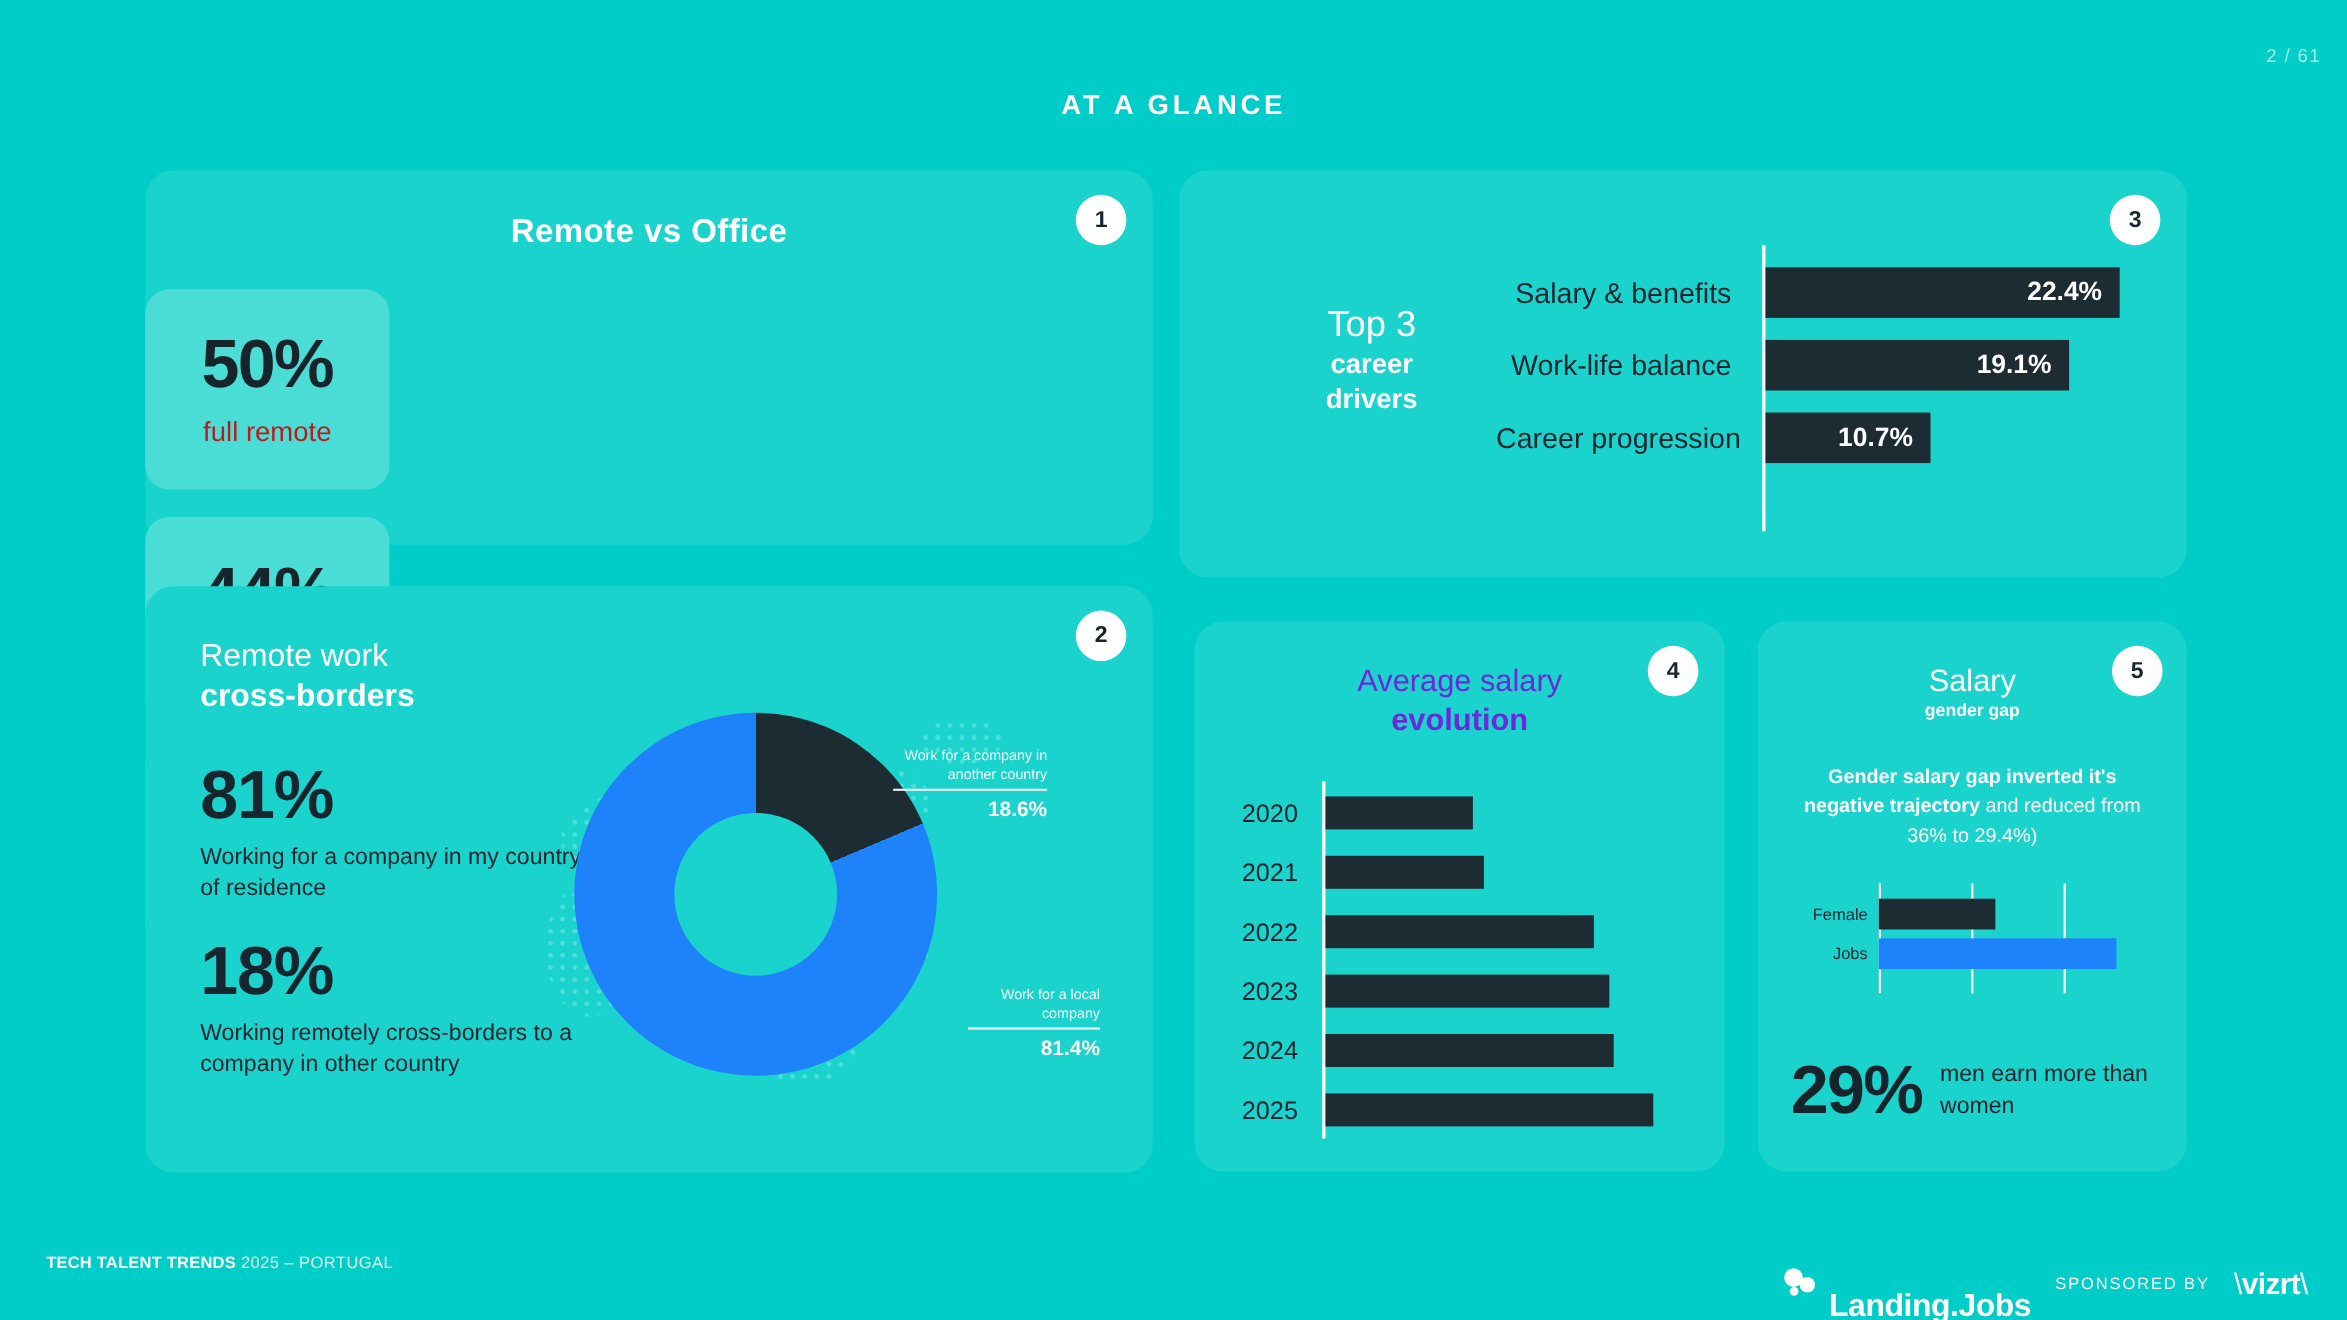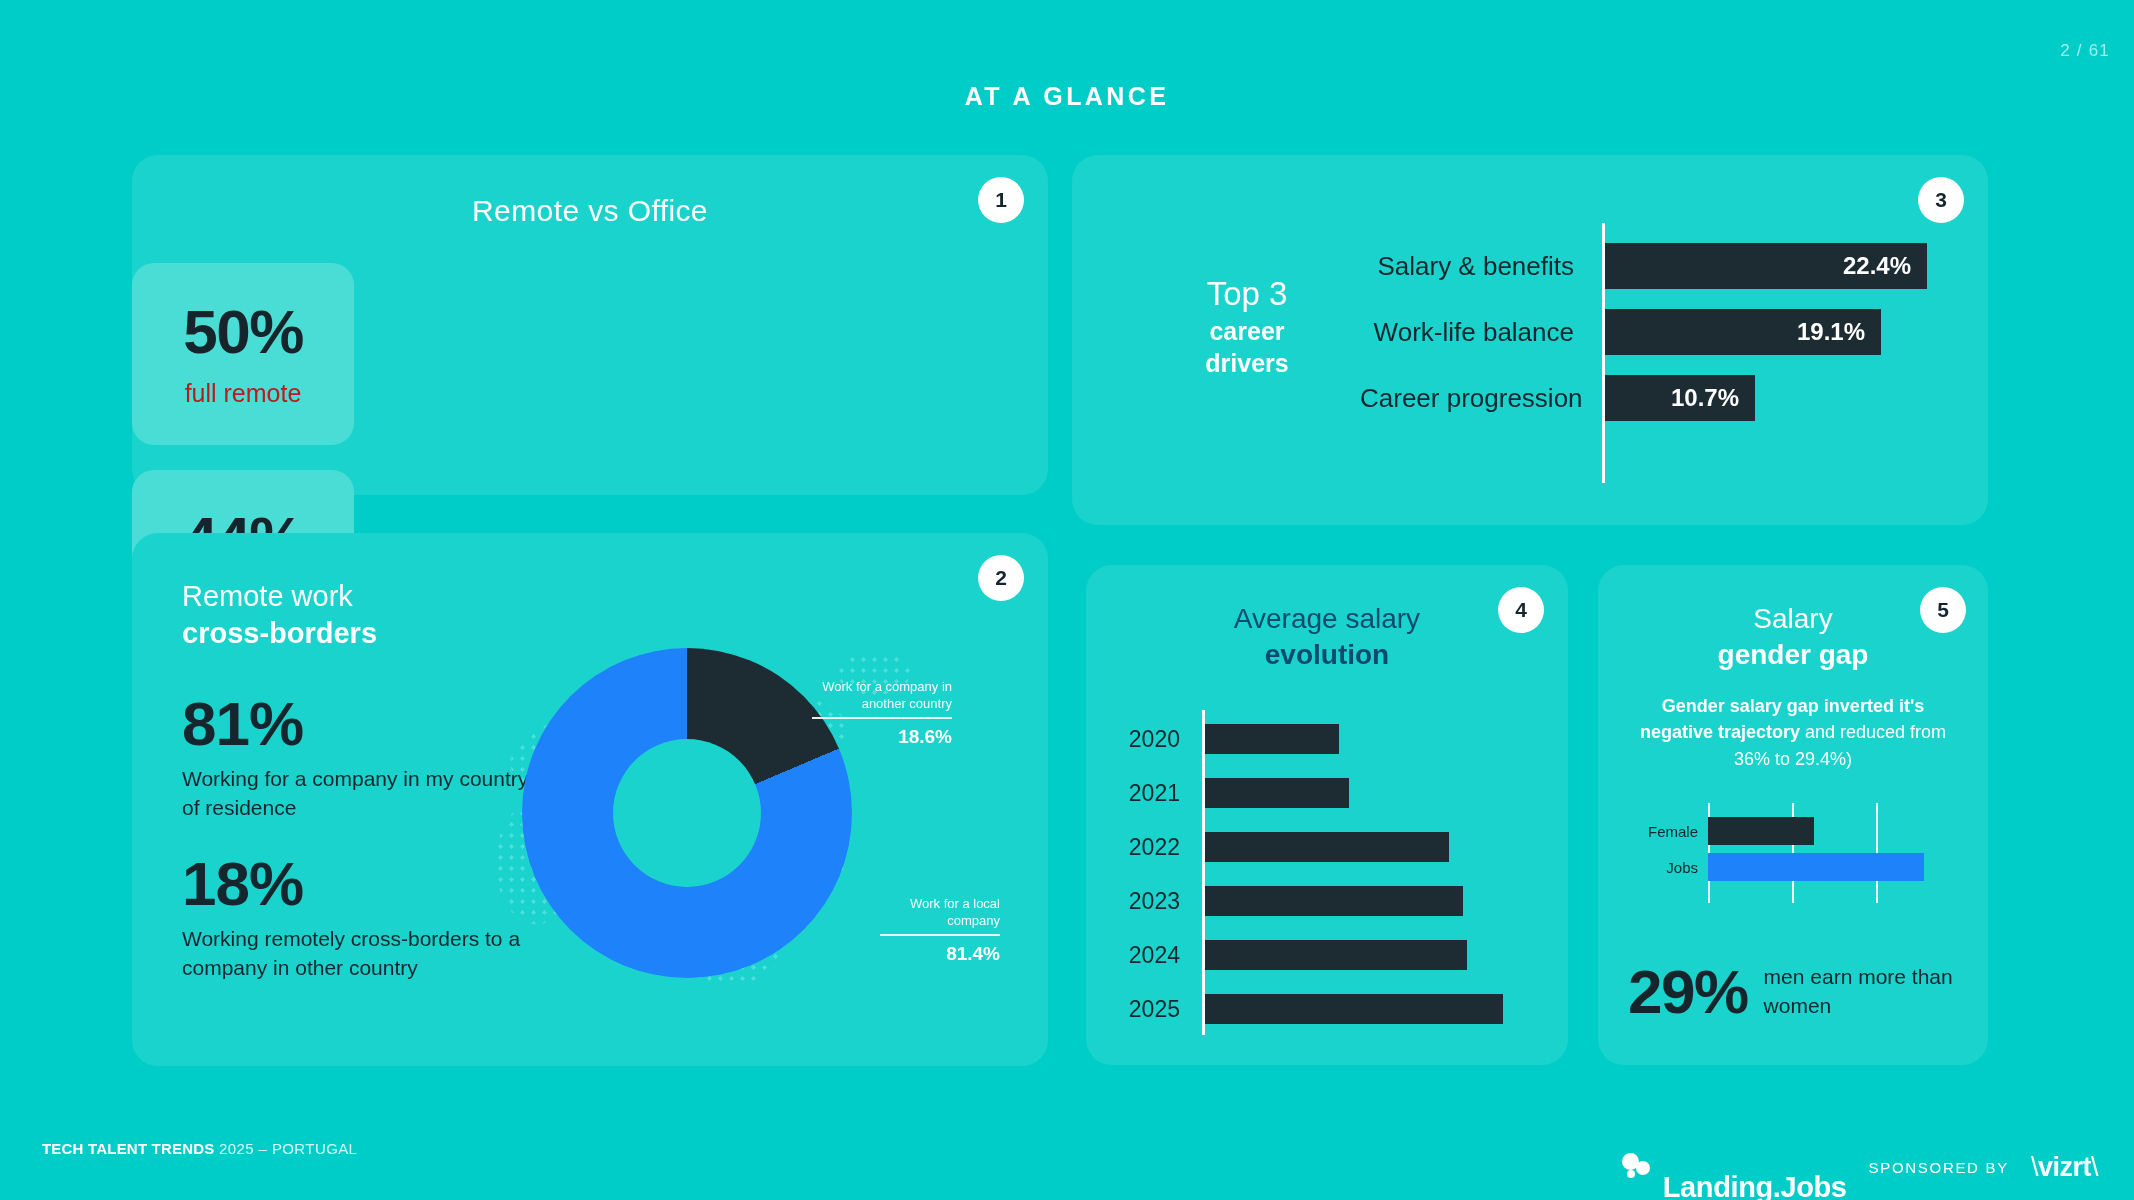--- a/index.html
+++ b/index.html
@@ -44,21 +44,21 @@
     font-size:21px;
     font-weight:700;
     display:flex; align-items:center; justify-content:center;
   }
 
   
   #card-remote-office{ left:132px; top:155px; width:916px; height:340px; }
   #card-remote-office .card-title{
     position:absolute; top:39px; left:0; width:100%;
     text-align:center; color:#ffffff;
-    font-size:30px; font-weight:400; letter-spacing:.4px;
+    font-size:30px; font-weight:700; letter-spacing:.4px;
   }
   .tiles{
     position:absolute; top:108px; left:0; width:100%;
     display:flex; justify-content:center; gap:25px;flex-direction:column;
   }
   .tile{
     width:222px; height:182px;
     background:#4addd6;
     border-radius:22px;
     display:flex; flex-direction:column;
@@ -155,39 +155,39 @@
   .donut-note .nl{ font-size:13px; line-height:1.32; opacity:.95; }
   .donut-note .nv{ font-size:19px; font-weight:700; margin-top:7px; }
   .donut-note .rule{ height:2px; background:#ffffff; margin:5px 0 0 0; opacity:.9; }
   #donut-note-a{ left:812px; top:678px; width:140px; }
   #donut-note-b{ left:880px; top:895px; width:120px; }
 
   
   #card-salary-evolution{ left:1086px; top:565px; width:482px; height:500px; }
   #card-salary-evolution .card-head{
     position:absolute; top:36px; left:0; width:100%;
-    text-align:center; color:#0c4a6e; line-height:1.28;
+    text-align:center; color:#6d28d9; line-height:1.28;
   }
   #card-salary-evolution .card-head .l1{ display:block; font-size:28px; font-weight:400; }
   #card-salary-evolution .card-head .l2{ display:block; font-size:28px; font-weight:700; }
 
   .sal-plot{ position:absolute; left:20px; top:145px; right:10px; bottom:30px; }
   .sal-axis{ position:absolute; left:96px; top:0; bottom:0; width:3px; background:#ffffff; }
   .sal-row{ position:absolute; left:0; right:0; height:30px; display:flex; align-items:center; }
   .sal-label{ width:88px; text-align:right; padding-right:14px; font-size:23px; color:#15262e; }
   .sal-bar{ height:30px; background:#1d2b33; margin-left:11px; }
 
   
   #card-gender-gap{ left:1598px; top:565px; width:390px; height:500px; }
   #card-gender-gap .card-head{
     position:absolute; top:36px; left:0; width:100%;
     text-align:center; color:#ffffff; line-height:1.28;
   }
   #card-gender-gap .card-head .l1{ display:block; font-size:28px; font-weight:400; }
-  #card-gender-gap .card-head .l2{ display:block; font-size:28px; font-weight:700; }
+  #card-gender-gap .card-head .l2{ display:block; font-size:16px; font-weight:700; }
   .gg-blurb{
     position:absolute; top:128px; left:28px; right:28px;
     text-align:center; color:#ffffff; font-size:18px; line-height:1.47;
   }
   .gg-blurb b{ font-weight:700; }
 
   .gg-plot{ position:absolute; left:26px; top:228px; right:14px; height:120px; }
   .gg-grid{ position:absolute; top:10px; bottom:10px; width:2px; background:#ffffff; opacity:.95; }
   .gg-row{ position:absolute; left:0; right:0; height:28px; display:flex; align-items:center; }
   .gg-label{ width:84px; text-align:right; padding-right:10px; font-size:15px; color:#15262e; }

